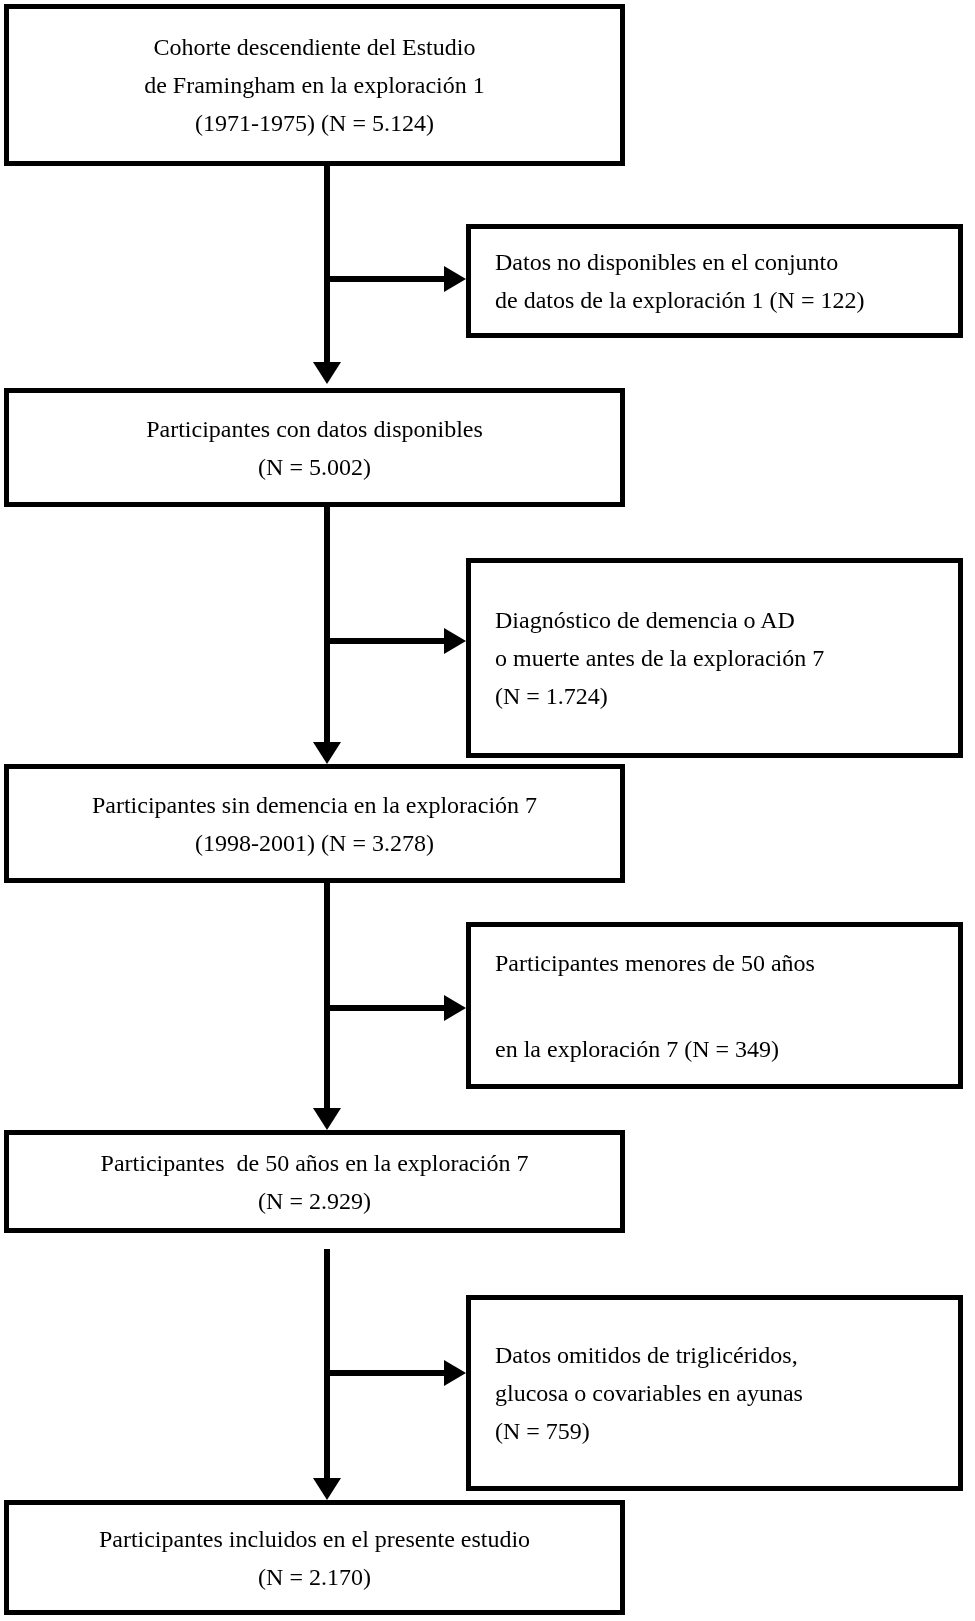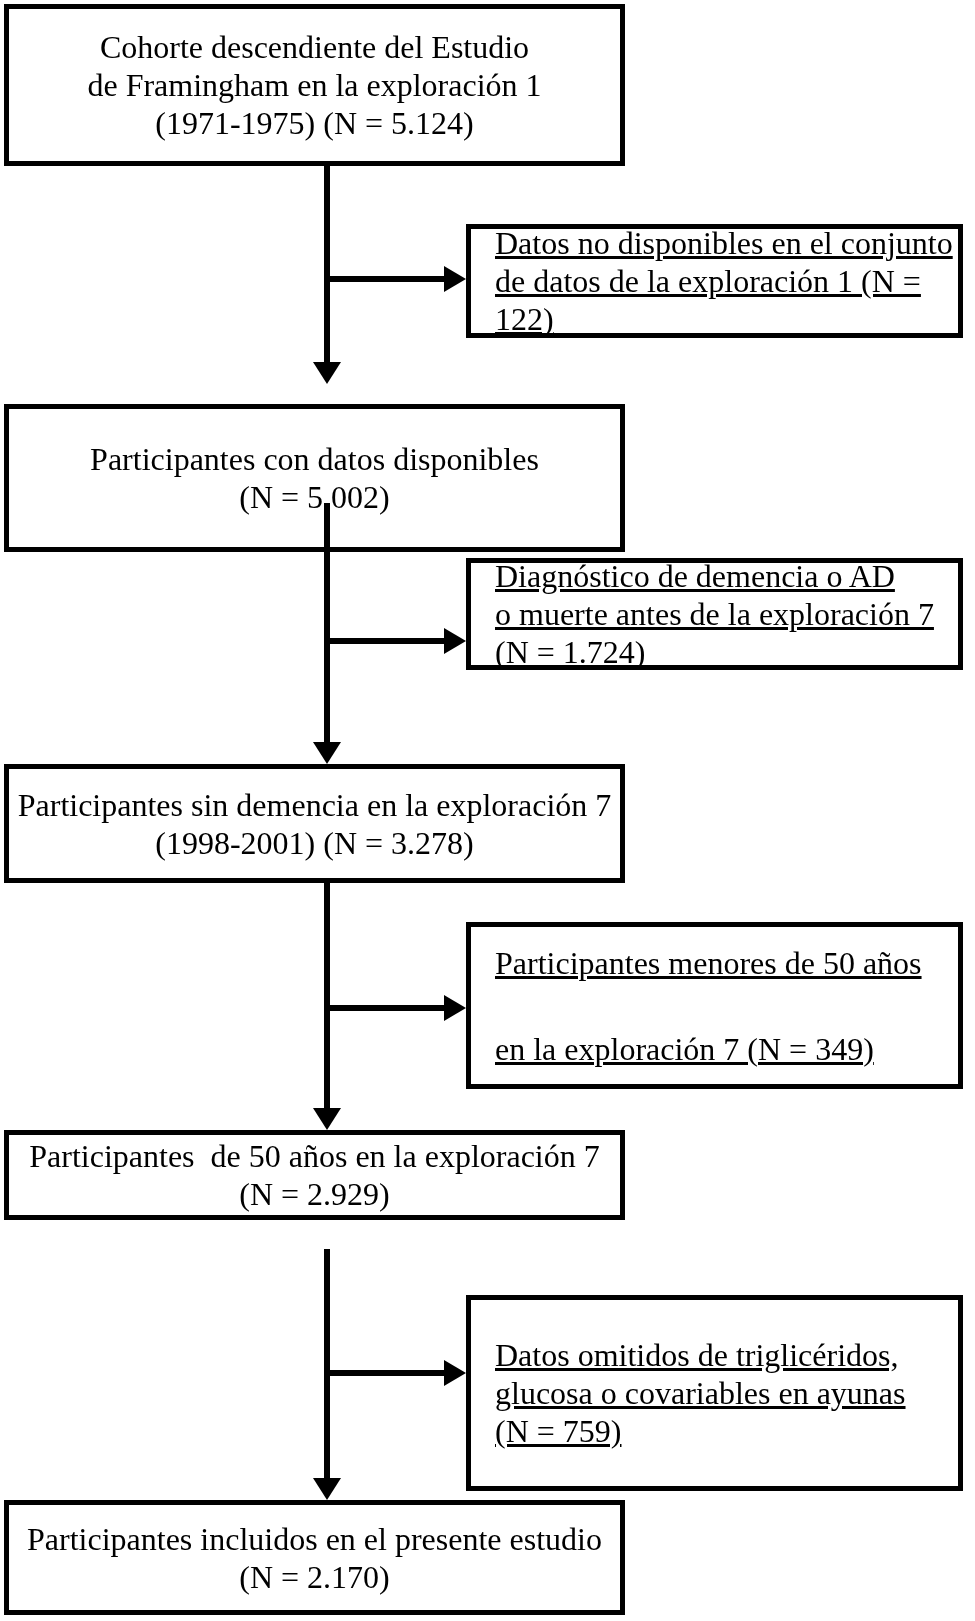--- a/index.html
+++ b/index.html
@@ -17,43 +17,42 @@
     overflow: hidden;
   }
   .box {
     position: absolute;
     box-sizing: border-box;
     border: 5px solid #000000;
     background: #ffffff;
     display: flex;
     flex-direction: column;
     justify-content: center;
-    font-size: 32px;
+    font-size: 24px;
     line-height: 38px;
   }
   .main {
     left: 4px;
     width: 621px;
     text-align: center;
     padding: 0 6px;
   }
   .excl {
     left: 466px;
     width: 497px;
     text-align: left;
     padding-left: 24px;
-    text-decoration: underline;
   }
   .b1 { top: 4px;    height: 162px; }
-  .b3 { top: 404px;  height: 148px; font-family: Liberation Serif, serif; }
+  .b3 { top: 388px;  height: 119px; font-family: Liberation Serif, serif; }
   .b5 { top: 764px;  height: 119px; }
-  .b7 { top: 1130px; height: 90px; }
+  .b7 { top: 1130px; height: 103px; }
   .b9 { top: 1500px; height: 115px; justify-content: center; }
   .e2 { top: 224px;  height: 114px; }
-  .e4 { top: 558px;  height: 112px; }
+  .e4 { top: 558px;  height: 200px; }
   .e6 { top: 922px;  height: 167px; gap: 48px; }
   .e8 { top: 1295px; height: 196px; }
 
   .vline {
     position: absolute;
     left: 324px;
     width: 6px;
     background: #000000;
   }
   .arr-d {

